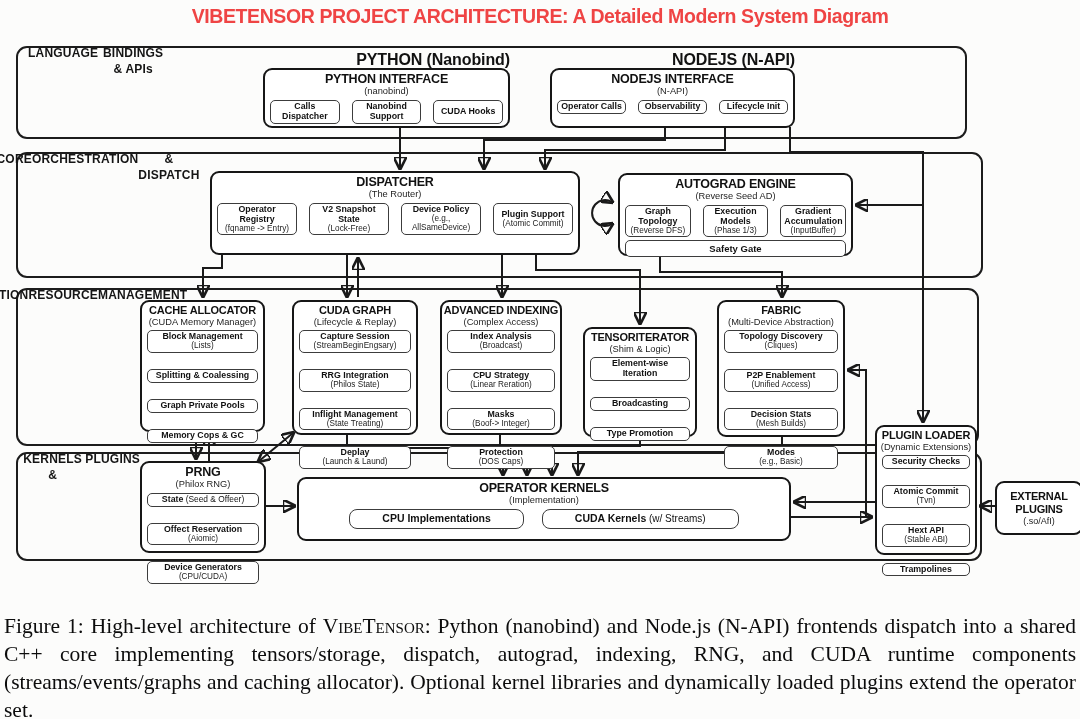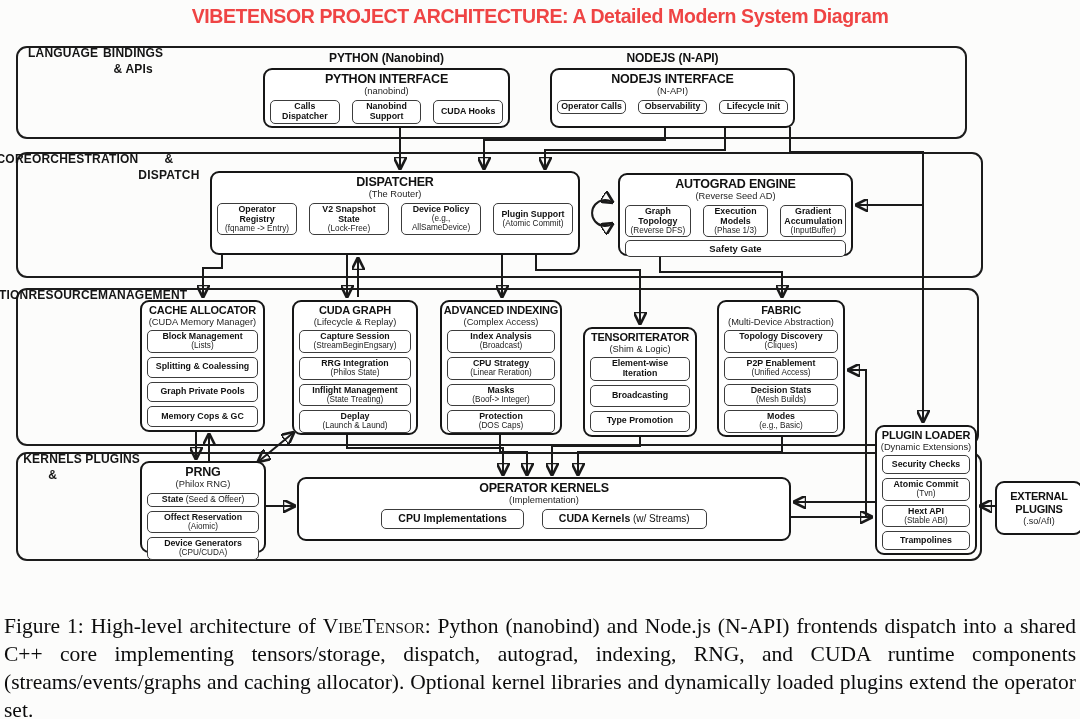--- a/index.html
+++ b/index.html
@@ -5,30 +5,30 @@
   html,body{margin:0;padding:0;}
   body{width:1080px;height:719px;background:#fcfcfb;font-family:"Liberation Sans",sans-serif;color:#111;position:relative;overflow:hidden;}
   .stage{position:absolute;inset:0;}
   .page-title{position:absolute;top:5px;left:0;width:1080px;text-align:center;font-size:19.5px;font-weight:bold;letter-spacing:-0.4px;color:#ef4444;}
   .band{position:absolute;border:2px solid #1c1c1c;border-radius:11px;background:transparent;}
   .band-label{position:absolute;display:flex;flex-direction:row;justify-content:center;text-align:center;font-weight:bold;font-size:12px;line-height:1.3;letter-spacing:0.2px;color:#151515;}
   .box{position:absolute;border:2.5px solid #161616;border-radius:9px;background:#ffffff;box-sizing:border-box;display:flex;flex-direction:column;align-items:center;padding:3px 5px;gap:3px;}
   .box-title{font-weight:bold;font-size:12.5px;line-height:1.05;text-align:center;letter-spacing:-0.2px;white-space:nowrap;}
   .box-title.sm{font-size:11px;}
   .box-sub{font-size:9.3px;line-height:1.05;text-align:center;color:#1d1d1d;margin-top:-2px;white-space:nowrap;}
-  .grp-header{position:absolute;text-align:center;font-size:12px;font-weight:bold;letter-spacing:-0.1px;}
+  .grp-header{position:absolute;text-align:right;font-size:16px;font-weight:bold;letter-spacing:-0.1px;}
   .chips-row{display:flex;gap:12px;justify-content:center;align-items:stretch;width:100%;}
-  .chips-col{display:flex;flex-direction:column;gap:4px;width:100%;flex:1;}
+  .chips-col{display:flex;flex-direction:column;gap:16px;width:100%;flex:1;}
   .chip{border:1.4px solid #3c3c3c;border-radius:5px;background:#fff;padding:1px 3px;text-align:center;display:flex;flex-direction:column;justify-content:center;box-sizing:border-box;flex:1;}
   .chips-row > .chip{min-width:0;}
   .chip-t{font-weight:bold;font-size:8.8px;line-height:1.12;}
   .chip-s{font-size:8.2px;line-height:1.08;color:#222;}
   .chip-si{font-weight:normal;font-size:8.4px;}
   .wide-chip{border:1.4px solid #3c3c3c;border-radius:5px;background:#fff;width:100%;box-sizing:border-box;text-align:center;font-weight:bold;font-size:9.5px;padding:2px 0;}
-  .ok-chip{flex:0 0 auto !important;padding:3px 16px !important;}
+  .ok-chip{flex:0 0 auto !important;padding:3px 32px !important;border-radius:8px;}
   .ok-chip .chip-t{font-size:10.5px;}
   .ok-chip .chip-si{font-size:10px;}
   .ext-line{font-weight:bold;font-size:11px;line-height:1.2;text-align:center;letter-spacing:-0.2px;}
   .ext-sub{font-size:9px;text-align:center;color:#1d1d1d;}
   svg.wires{position:absolute;left:0;top:0;pointer-events:none;}
   svg.wires path{stroke:#1a1a1a;stroke-width:2;fill:none;}
   .caption{position:absolute;left:4px;top:590px;width:1072px;font-family:"Liberation Serif",serif;font-size:21.5px;line-height:1.31;color:#0c0c0c;text-align:justify;}
   .caption .sc{font-variant:small-caps;}
 </style>
 </head>

